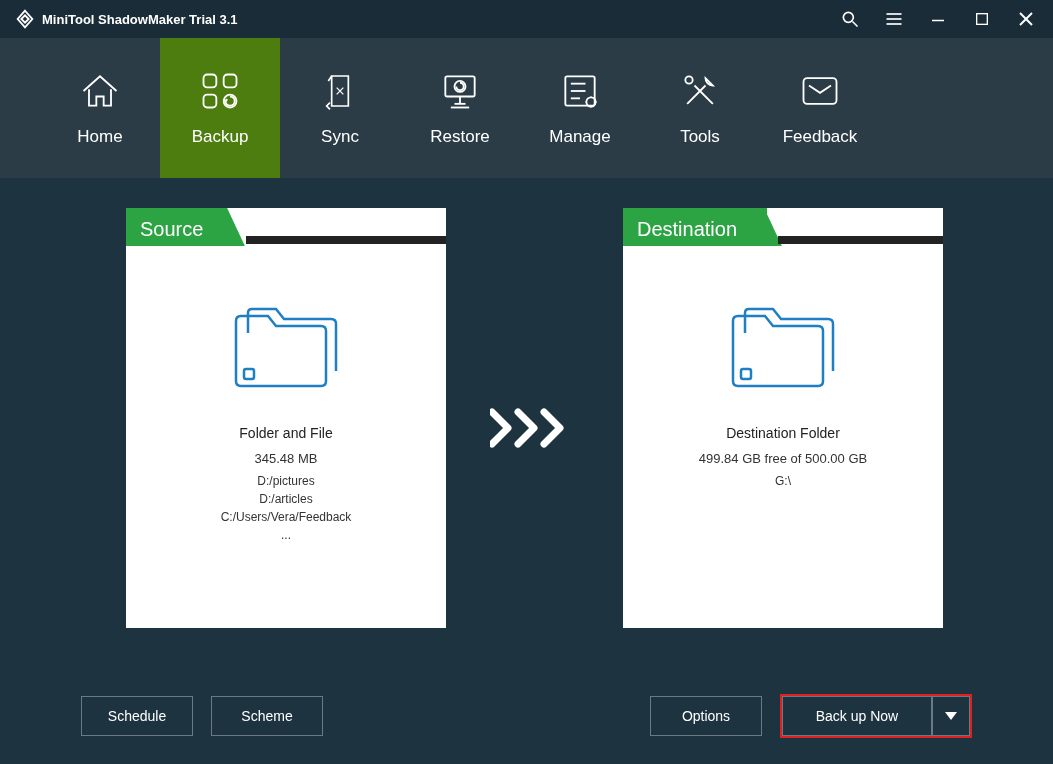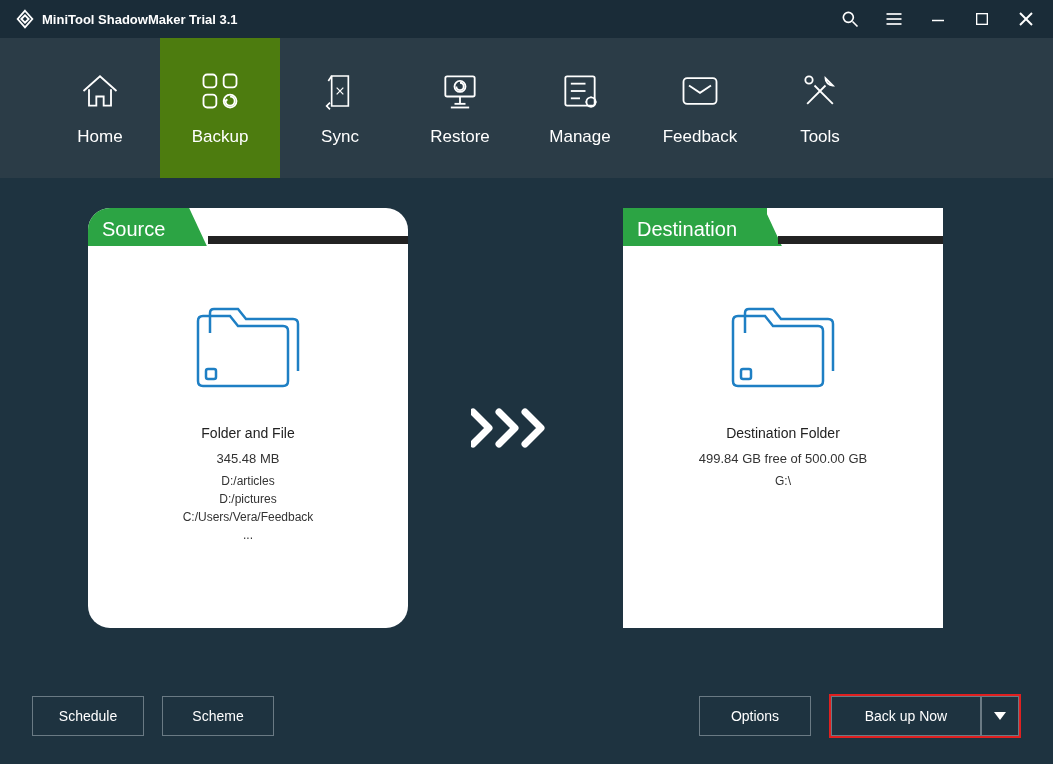--- a/index.html
+++ b/index.html
@@ -119,21 +119,21 @@
     display:flex;
     gap:-2px;
     margin-top:-20px;
   }
   .arrows svg { display:block; }
   
   .bottom {
     height: 96px;
     display:flex;
     align-items:center;
-    padding: 0 32px;
+    padding: 0 81px;
     gap: 18px;
   }
   .btn {
     height: 40px;
     border: 1px solid #6a7a84;
     background: transparent;
     color: #fff;
     font-size: 14px;
     display:flex;
     align-items:center;
@@ -260,58 +260,58 @@
           <line x1="14" y1="24" x2="30" y2="24"></line>
           <line x1="14" y1="32" x2="24" y2="32"></line>
           <circle cx="36" cy="36" r="5"></circle>
           <path d="M36 31 L36 30 M36 42 L36 41 M31 36 L30 36 M42 36 L41 36" stroke-width="1.5"></path>
         </svg>
     </div>
     <div class="label">Manage</div>
   </div>
   <div class="nav-item">
     <div class="icon">
-      <svg width="44" height="40" viewBox="0 0 48 40" fill="none" stroke="#fff" stroke-width="2">
-          <rect x="6" y="6" width="36" height="28" rx="4"></rect>
-          <polyline points="12,14 24,22 36,14"></polyline>
-        </svg>
-    </div>
-    <div class="label">Feedback</div>
-  </div>
-  <div class="nav-item">
-    <div class="icon">
       <svg width="44" height="44" viewBox="0 0 48 48" fill="none" stroke="#fff" stroke-width="2">
           <path d="M10 38 L30 18"></path>
           <path d="M30 10 A8 8 0 0 0 38 18 L34 14 Z"></path>
           <path d="M38 38 L18 18"></path>
           <circle cx="12" cy="12" r="4"></circle>
         </svg>
     </div>
     <div class="label">Tools</div>
   </div>
+  <div class="nav-item">
+    <div class="icon">
+      <svg width="44" height="40" viewBox="0 0 48 40" fill="none" stroke="#fff" stroke-width="2">
+          <rect x="6" y="6" width="36" height="28" rx="4"></rect>
+          <polyline points="12,14 24,22 36,14"></polyline>
+        </svg>
+    </div>
+    <div class="label">Feedback</div>
+  </div>
 </div>
 
 <div class="main">
 
-  <div class="card" style="margin-left:28px;border-radius:22px;">
+  <div class="card" style="margin-left:66px;">
     <div class="card-header">
       <div class="slant" style="left:80px;"></div>
       <div class="tab">Source</div>
       <div class="line" style="width:200px;"></div>
     </div>
     <svg class="folder-icon" viewBox="0 0 120 90" fill="none" stroke="#1e7fc4" stroke-width="2.5">
       <path d="M10 25 L10 80 Q10 85 15 85 L95 85 Q100 85 100 80 L100 30 Q100 25 95 25 L50 25 L42 15 L15 15 Q10 15 10 20 Z" fill="#fff"></path>
       <path d="M22 32 L22 12 Q22 8 26 8 L50 8 L58 18 L105 18 Q110 18 110 23 L110 70" fill="none"></path>
       <rect x="18" y="68" width="10" height="10" rx="2" fill="none"></rect>
     </svg>
     <div class="card-title">Folder and File</div>
     <div class="card-sub">345.48 MB</div>
     <div class="card-list">
+      <div>D:/pictures</div>
       <div>D:/articles</div>
-      <div>D:/pictures</div>
       <div>C:/Users/Vera/Feedback</div>
       <div>...</div>
     </div>
   </div>
 
   <div class="arrows">
     <svg width="90" height="40" viewBox="0 0 90 40">
       <polyline points="2,4 18,20 2,36" fill="none" stroke="#fff" stroke-width="7" stroke-linecap="round" stroke-linejoin="round"></polyline>
       <polyline points="28,4 44,20 28,36" fill="none" stroke="#fff" stroke-width="7" stroke-linecap="round" stroke-linejoin="round"></polyline>
       <polyline points="54,4 70,20 54,36" fill="none" stroke="#fff" stroke-width="7" stroke-linecap="round" stroke-linejoin="round"></polyline>

